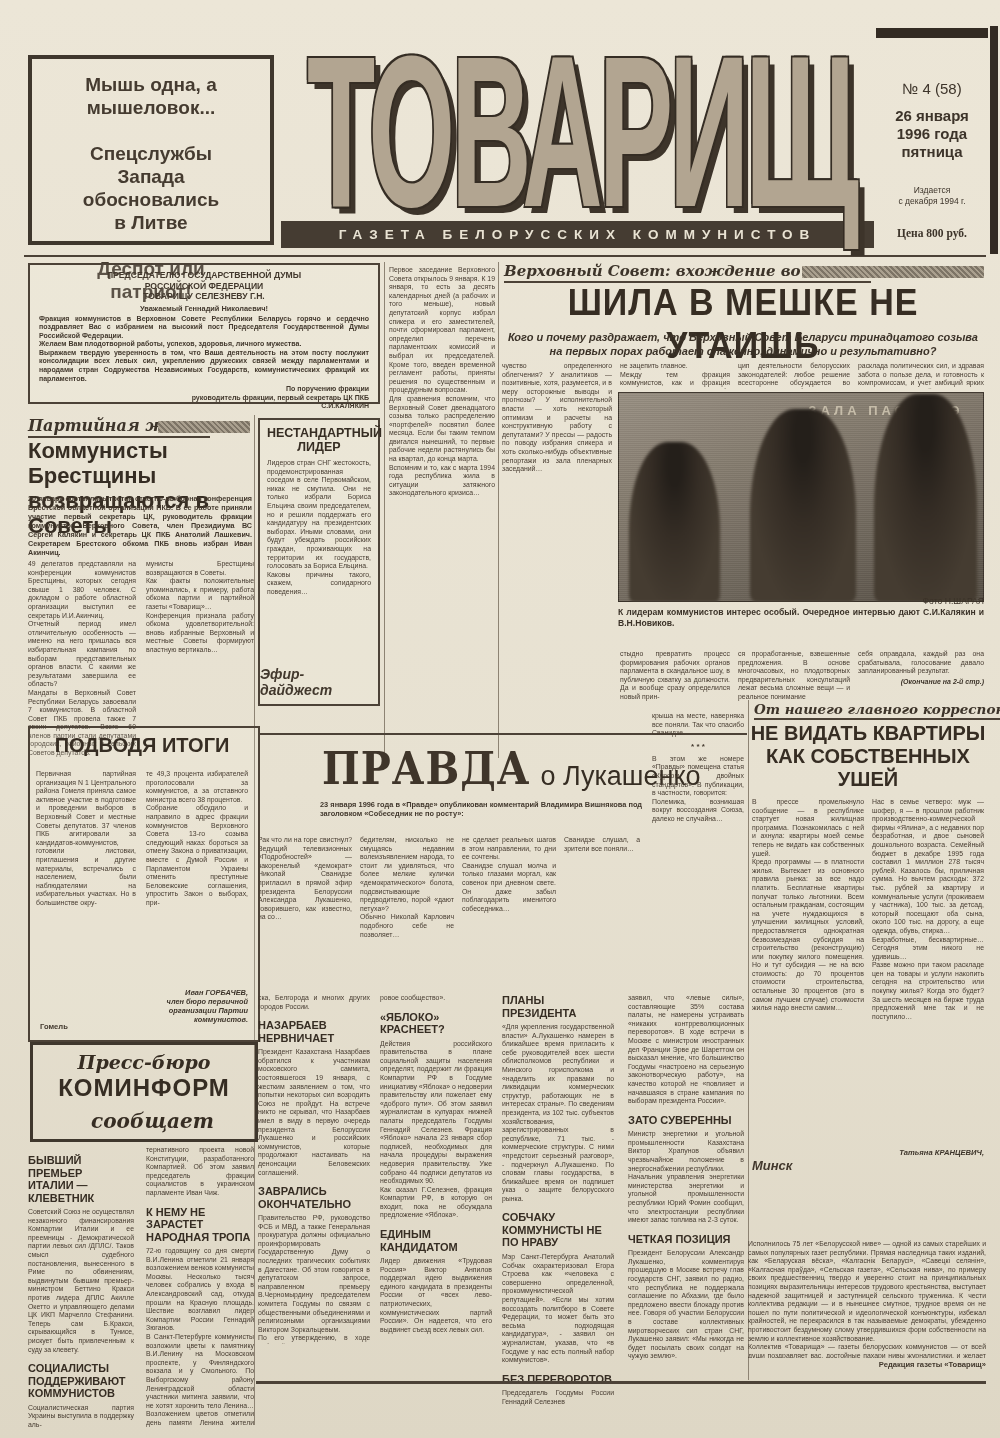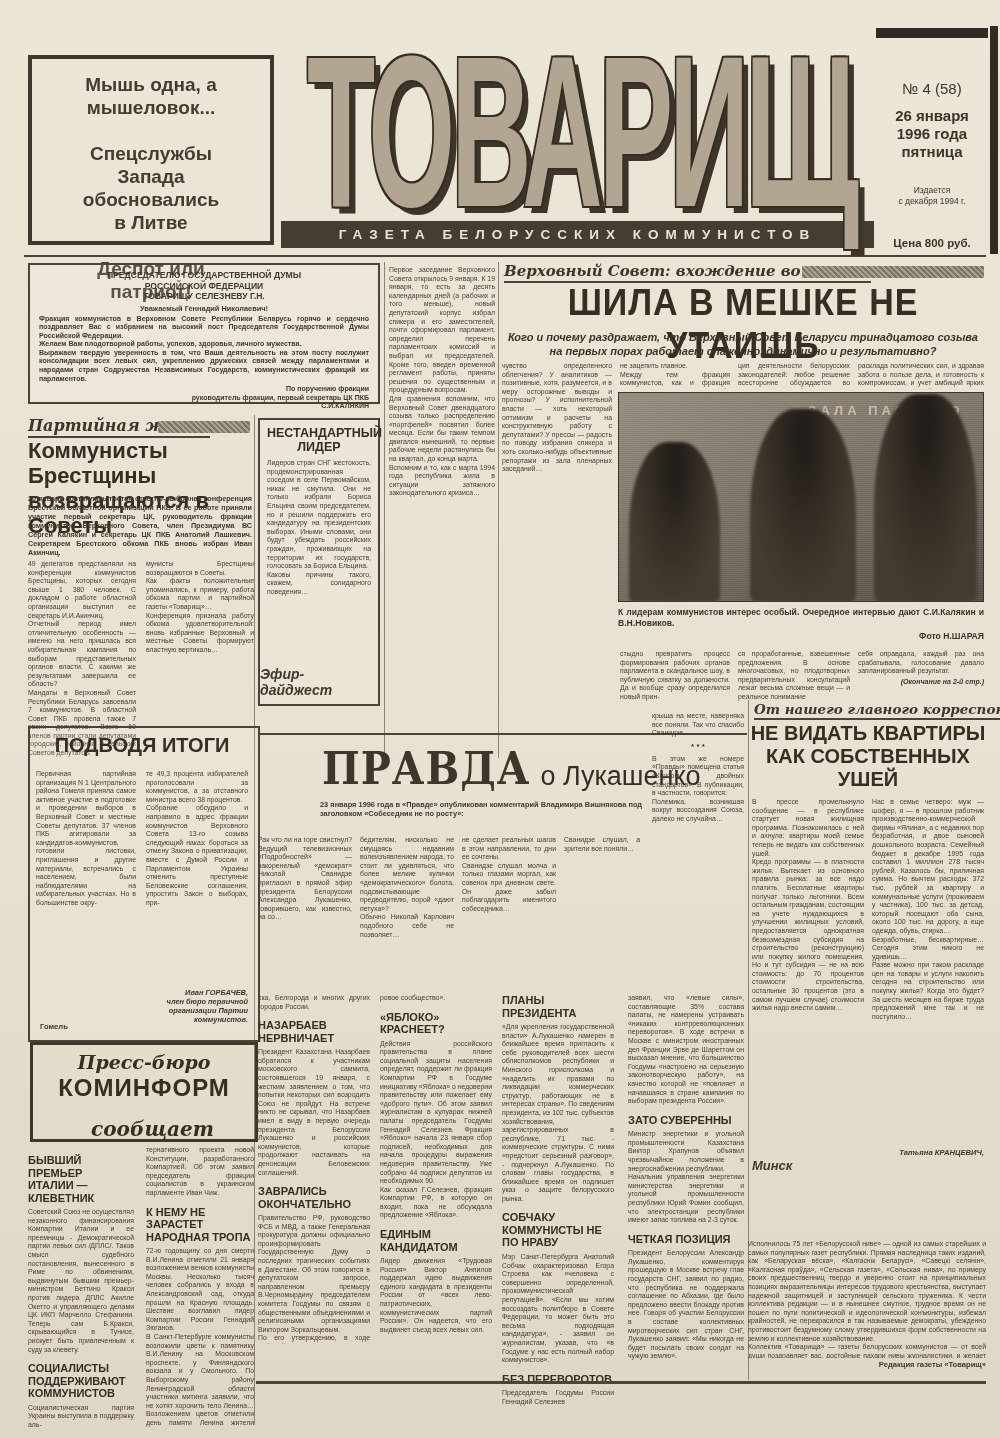--- a/index.html
+++ b/index.html
@@ -25,21 +25,21 @@
          letter-spacing:-8px;text-align:center;transform:scaleX(0.52);transform-origin:left top;
          color:#b2a591;white-space:nowrap;z-index:2;
          text-shadow:-3px -2px 0 #352d24,3px -2px 0 #352d24,-3px 2px 0 #352d24,3px 2px 0 #352d24,12px 7px 0 #3d342a;}
   #band{left:281px;top:221px;width:593px;height:27px;background:#453c32;z-index:1;
         display:flex;align-items:center;justify-content:center;}
   #band span{color:#e9e3d3;font-size:13.5px;font-weight:bold;letter-spacing:7px;}
   #info{left:876px;top:28px;width:112px;height:226px;border-top:10px solid #332b23;text-align:center;color:#3d342a;}
   #info .issue{margin-top:42px;font-size:15px;}
   #info .date{margin-top:10px;font-size:15px;line-height:18px;font-weight:bold;}
   #info .since{margin-top:24px;font-size:8.5px;line-height:11px;}
-  #info .price{margin-top:30px;font-size:11.5px;font-weight:bold;}
+  #info .price{margin-top:20px;font-size:11.5px;font-weight:bold;font-family:Liberation Serif, serif;}
   #edgebar{left:990px;top:26px;width:8px;height:228px;background:#332b23;}
   #rule-top{left:24px;top:255px;width:962px;height:2px;}
 
   #letter{left:28px;top:263px;width:352px;height:141px;padding:5px 9px;box-sizing:border-box;}
   #letter .to{font-size:8.6px;line-height:10.5px;font-weight:bold;text-align:center;}
   #letter .sal{font-size:7.4px;font-weight:bold;text-align:center;margin-top:2px;}
   #letter .bd{font-size:7px;line-height:8.6px;font-weight:bold;text-align:justify;margin-top:2px;}
   #letter .sg{font-size:7px;line-height:8.4px;font-weight:bold;text-align:right;margin-top:2px;}
 
   #vr1{left:384px;top:262px;height:496px;} #vr2{left:498px;top:262px;height:496px;}
@@ -57,21 +57,21 @@
   #sh-c4{left:858px;top:362px;width:126px;height:27px;}
   #sh-photo{left:618px;top:392px;width:366px;height:210px;overflow:hidden;
             background:linear-gradient(160deg,#9a9184 0%,#857c6f 35%,#6f675c 70%,#575046 100%);
             box-shadow:inset 0 0 0 1px #3c342b;}
   #sh-photo .grain{position:absolute;inset:0;background:repeating-linear-gradient(0deg,rgba(0,0,0,0.05) 0 1px,rgba(255,255,255,0.03) 1px 2px);}
   #sh-photo .banner{position:absolute;left:52%;top:5%;font-size:13px;font-weight:bold;letter-spacing:4px;color:rgba(219,209,188,0.75);}
   .fig{position:absolute;bottom:0;border-radius:42% 42% 6% 6%/55% 55% 4% 4%;filter:blur(1.5px);
        background:radial-gradient(ellipse at 50% 14%,#241f1a 11%,#352d25 38%,#453c31 75%);}
   #fig1{left:3%;width:25%;height:76%;} #fig2{left:36%;width:29%;height:92%;} #fig3{left:70%;width:28%;height:99%;}
   #sh-cap{left:618px;top:607px;width:366px;font-size:8.6px;line-height:10.5px;font-weight:bold;text-align:justify;color:#3b3228;}
-  #sh-credit{left:618px;top:631px;width:366px;font-size:8.6px;font-weight:bold;text-align:right;color:#3b3228;}
+  #sh-credit{left:618px;top:596px;width:366px;font-size:8.6px;font-weight:normal;text-align:right;color:#3b3228;}
   #sh-c2b{left:620px;top:650px;width:110px;height:60px;}
   #sh-c3b{left:738px;top:650px;width:112px;height:60px;}
   #sh-c4b{left:858px;top:650px;width:126px;height:60px;}
   #sh-cont{font-style:italic;font-weight:bold;text-align:right;font-size:7px;margin-top:2px;color:#3d342a;}
 
   #pl-kick{left:28px;top:416px;font-size:16px;}
   #pl-hatch{left:158px;top:421px;width:92px;height:12px;}
   #pl-head{left:28px;top:438px;width:226px;font-size:22px;line-height:25px;font-weight:bold;color:#362d23;}
   #pl-lead{left:28px;top:494px;width:224px;font-size:7.2px;line-height:9px;font-weight:bold;text-align:justify;}
   #pl-c1{left:28px;top:560px;width:108px;height:198px;}
@@ -113,21 +113,21 @@
 
   #nv-box{left:748px;top:1180px;width:238px;height:52px;border:2px solid #4c4237;padding:3px;box-sizing:border-box;}
   #nv-box .in{border:1px solid #4c4237;height:100%;display:flex;align-items:center;justify-content:center;
               font-size:14.5px;line-height:17px;font-weight:bold;text-align:center;color:#362d23;}
   #nv-body{left:748px;top:1240px;width:238px;height:118px;}
   #nv-sig{left:748px;top:1360px;width:238px;font-size:7.6px;font-weight:bold;text-align:right;}
 
   #km-box{left:30px;top:1042px;width:222px;height:94px;border:3px solid #3f372d;text-align:center;color:#362d23;}
   #km-box .l1{font-family:"DejaVu Serif",serif;font-style:italic;font-weight:bold;font-size:19px;margin-top:6px;}
   #km-box .l2{font-weight:bold;font-size:24px;letter-spacing:1px;margin-top:1px;}
-  #km-box .l3{font-family:"DejaVu Serif",serif;font-style:italic;font-weight:bold;font-size:20px;margin-top:15px;padding-left:17px;}
+  #km-box .l3{font-family:"DejaVu Serif",serif;font-style:italic;font-weight:bold;font-size:20px;margin-top:7px;padding-left:17px;}
   #km-c1{left:28px;top:1146px;width:106px;height:274px;}
   #km-c2{left:146px;top:1146px;width:108px;height:274px;}
 
   #nw-c1{left:258px;top:994px;width:112px;height:388px;}
   #nw-c2{left:380px;top:994px;width:112px;height:388px;}
   #nw-c3{left:502px;top:994px;width:112px;height:388px;}
   #nw-c4{left:628px;top:994px;width:116px;height:388px;}
   #rule-bot{left:256px;top:1381px;width:730px;height:3px;}
 </style>
 </head>

